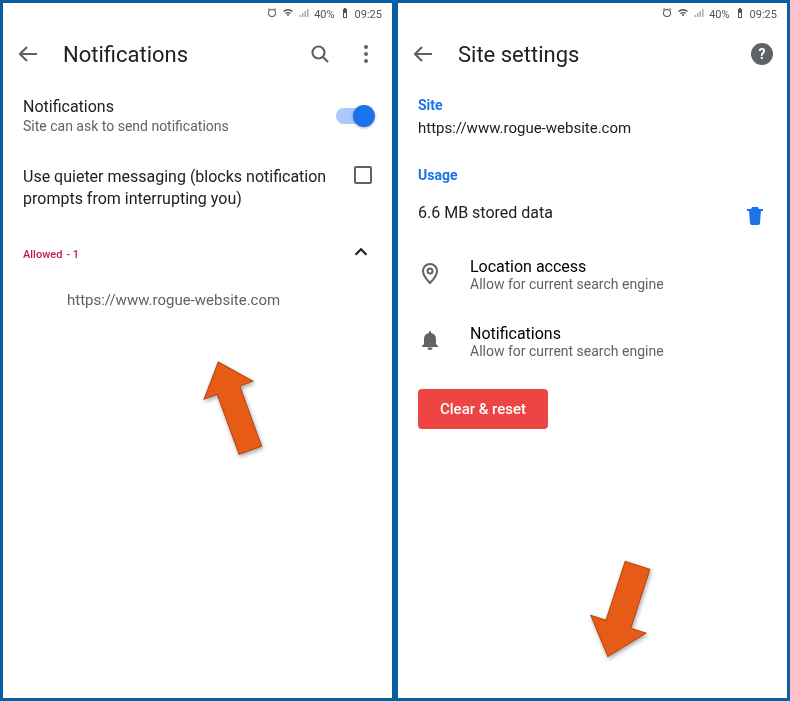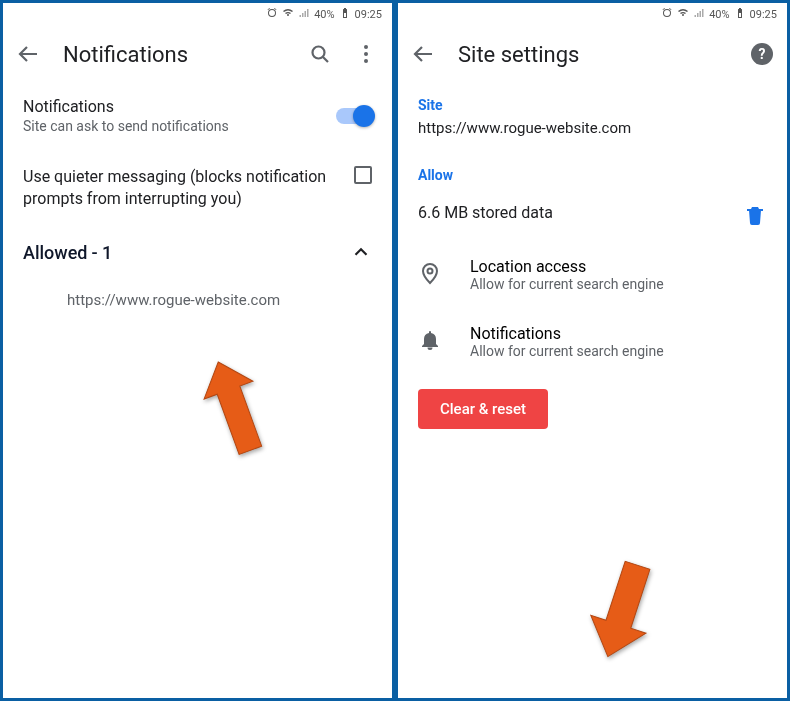--- a/index.html
+++ b/index.html
@@ -10,21 +10,21 @@
   .statusbar{height:22px;display:flex;justify-content:flex-end;align-items:center;padding:0 10px;font-size:11px;color:#555;gap:4px}
   .statusbar svg{width:12px;height:12px}
   .appbar{display:flex;align-items:center;height:58px;padding:0 14px;gap:22px}
   .appbar .title{font-size:22px;color:#202124;flex:1}
   .iconbtn{width:24px;height:24px;display:flex;align-items:center;justify-content:center;color:#5f6368;cursor:pointer}
   .row{padding:14px 20px;display:flex;align-items:center;gap:14px}
   .row .txt{flex:1}
   .row .primary{font-size:16px;color:#202124}
   .row .secondary{font-size:14px;color:#5f6368;margin-top:2px}
   .section-label{font-size:14px;color:#1a73e8;font-weight:700;padding:14px 20px 6px}
-  .allowed{font-size:18px;color:#0f172a;font-weight:500}
+  .allowed{font-size:11px;color:#be185d;font-weight:500}
   .site-url{font-size:15px;color:#5f6368;padding:14px 20px 10px 64px}
   .site-url-right{font-size:15px;color:#202124;padding:0 20px 4px}
   .toggle{width:36px;height:16px;border-radius:10px;background:#a9c8fb;position:relative}
   .toggle:after{content:"";position:absolute;right:-3px;top:-3px;width:22px;height:22px;border-radius:50%;background:#1a73e8;box-shadow:0 1px 3px rgba(0,0,0,.3)}
   .checkbox{width:18px;height:18px;border:2px solid #5f6368;border-radius:2px}
   .chev{width:22px;height:22px}
   .perm-row{display:flex;align-items:center;padding:16px 20px;gap:28px}
   .perm-row .icon{color:#5f6368;flex:0 0 24px}
   .perm-row .txt .primary{font-size:16px}
   .perm-row .txt .secondary{font-size:14px;color:#5f6368}
@@ -138,21 +138,21 @@
           <path d="M20 12H4m6-7l-7 7 7 7"></path>
         </svg>
       </span>
     <span class="title">Site settings</span>
     <span class="help-circle">?</span>
   </div>
 
   <div class="section-label">Site</div>
   <div class="site-url-right">https://www.rogue-website.com</div>
 
-  <div class="section-label" style="padding-top:26px">Allow</div>
+  <div class="section-label" style="padding-top:26px">Usage</div>
   <div class="usage-row">
     <div class="primary">6.6 MB stored data</div>
     <span class="iconbtn trash">
         <svg viewBox="0 0 24 24" fill="currentColor">
           <path d="M6 7h12l-1 13a2 2 0 01-2 2H9a2 2 0 01-2-2zM9 4h6l1 2h4v2H4V6h4z"></path>
         </svg>
       </span>
   </div>
 
 

